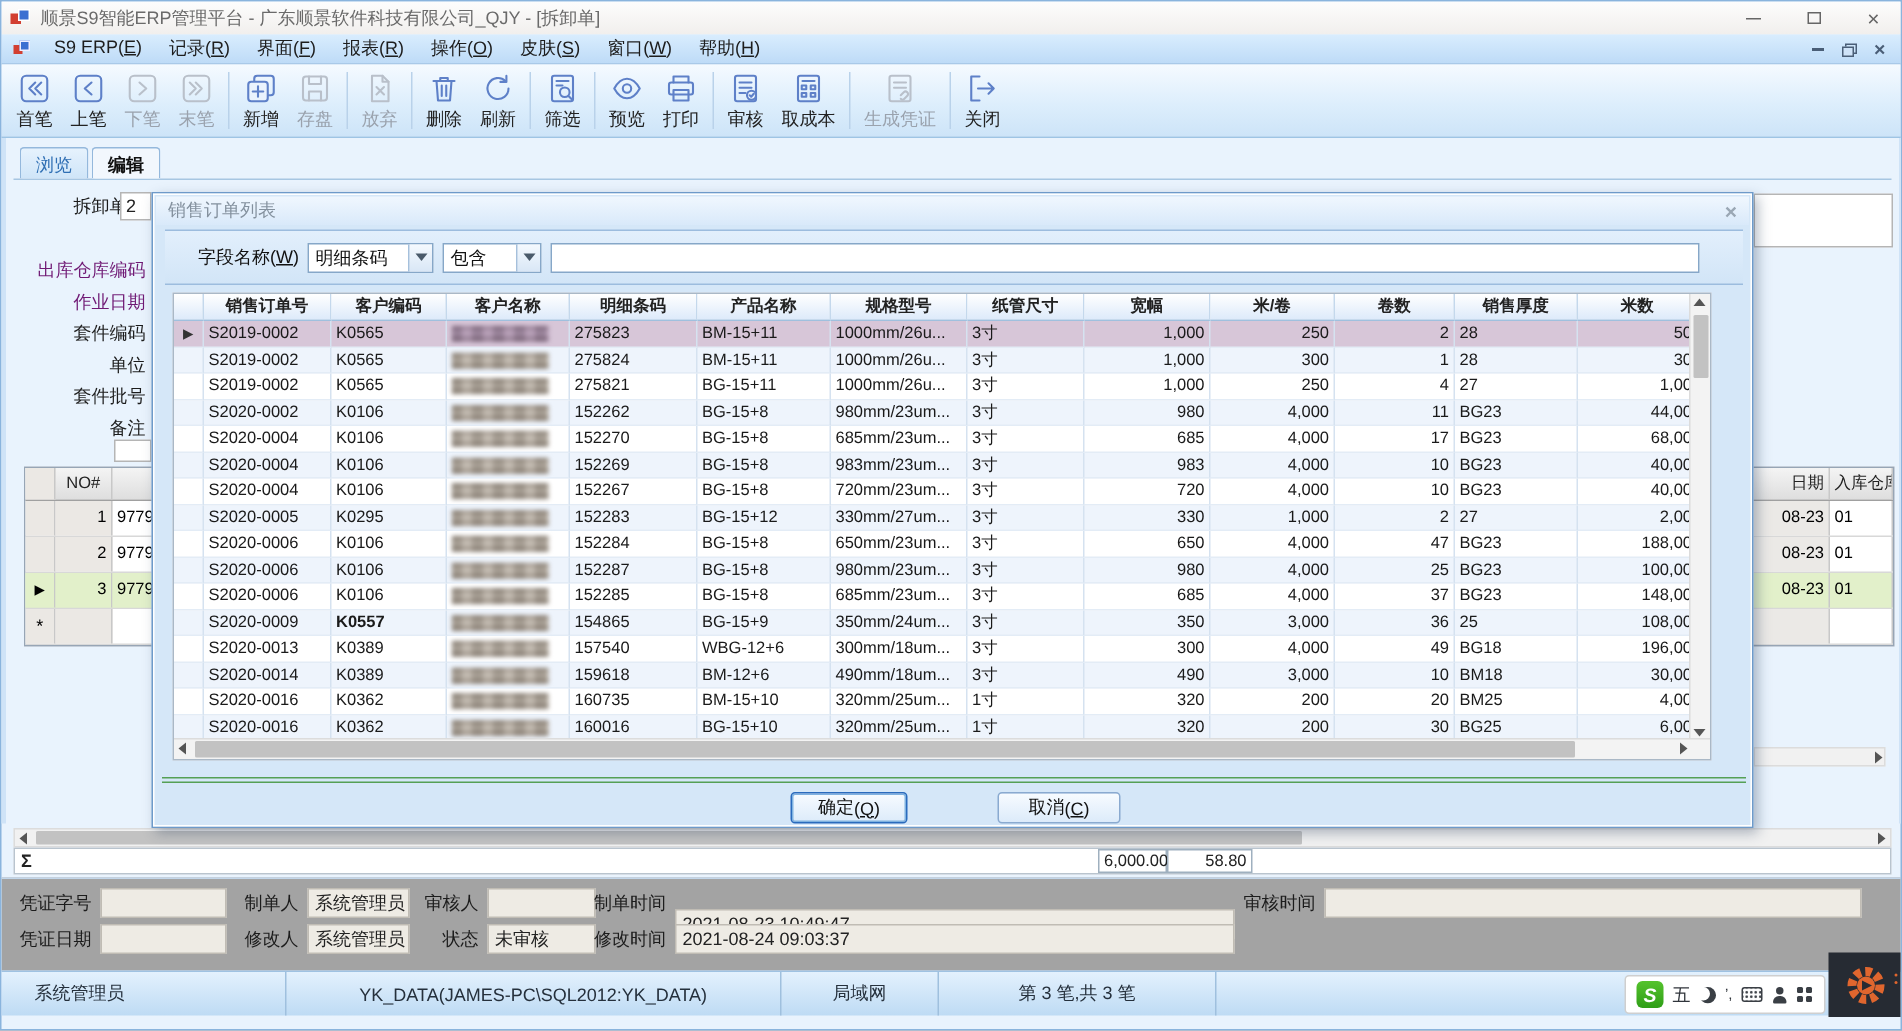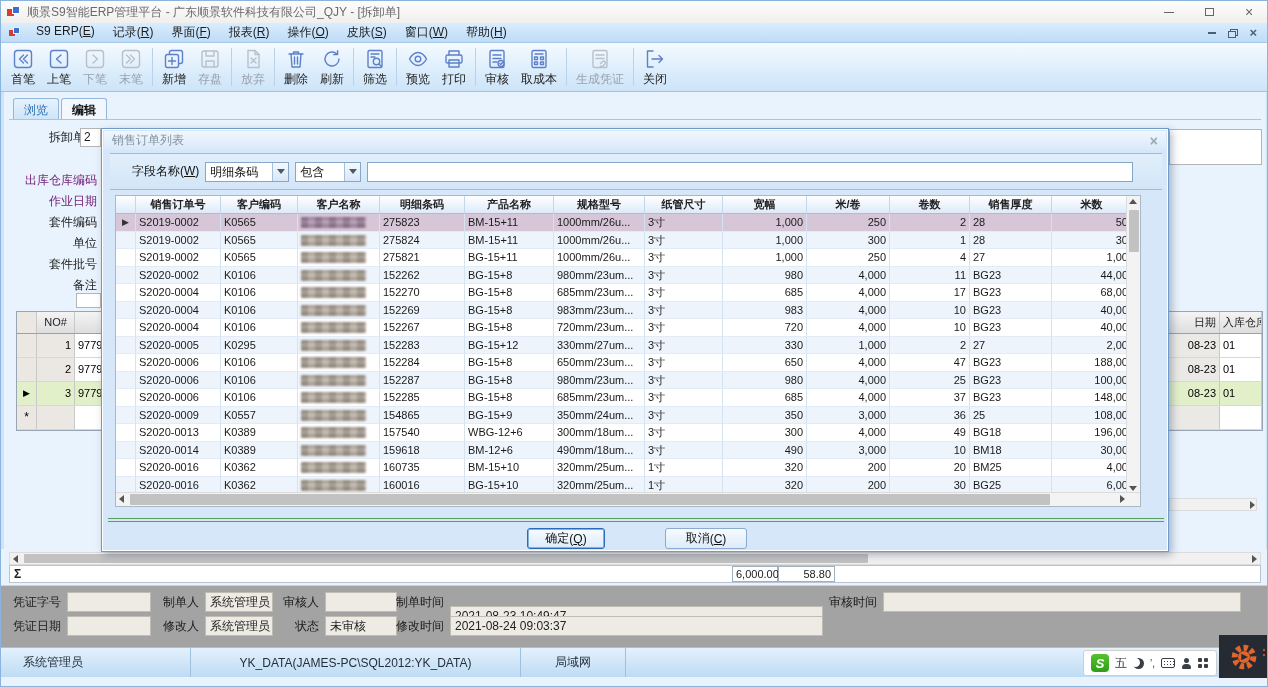--- a/index.html
+++ b/index.html
@@ -687,21 +687,21 @@
             <div class="td" style="width: 78px;">3寸</div>
             <div class="td r" style="width: 84px;">685</div>
             <div class="td r" style="width: 83px;">4,000</div>
             <div class="td r" style="width: 80px;">37</div>
             <div class="td" style="width: 82px;">BG23</div>
             <div class="td r" style="width: 80px;">148,00</div>
           </div>
           <div class="tr alt">
             <div class="td sel" style="width: 20px;"></div>
             <div class="td" style="width: 85px;">S2020-0009</div>
-            <div class="td" style="width: 77px;">K0557</div>
+            <div class="td" style="width: 77px; font-weight: bold;">K0557</div>
             <div class="td" style="width: 82px;">
               <div class="redact"></div>
             </div>
             <div class="td" style="width: 85px;">154865</div>
             <div class="td" style="width: 89px;">BG-15+9</div>
             <div class="td" style="width: 91px;">350mm/24um...</div>
             <div class="td" style="width: 78px;">3寸</div>
             <div class="td r" style="width: 84px;">350</div>
             <div class="td r" style="width: 83px;">3,000</div>
             <div class="td r" style="width: 80px;">36</div>
@@ -836,20 +836,21 @@
       <div class="f-label" style="left: 198px; top: 30px;">状态</div>
       <div class="f-field" style="left: 324px; top: 30px; width: 72px;">未审核</div>
       <div class="f-label" style="left: 323px; top: 30px;">修改时间</div>
       <div class="f-field" style="left: 449px; top: 30px; width: 373px;">2021-08-24 09:03:37</div>
     </div>
 
   <div class="statusbar" id="statusbar">
       <div class="st-seg" style="width: 190px;">系统管理员</div>
       <div class="st-seg" style="width: 330px;">YK_DATA(JAMES-PC\SQL2012:YK_DATA)</div>
       <div class="st-seg" style="width: 105px;">局域网</div>
+      <div class="st-seg" style="width: 185px;">第 3 笔,共 3 笔</div>
       <div class="st-seg" style="flex: 1 1 0%; border-right: none;"></div>
     </div>
 
 
   <div class="tray">
     <span class="sogou-s">S</span>
     <span class="tray-txt">五</span>
     <span class="moon"></span>
     <span class="tray-txt" style="font-size:10px">’,</span>
     <span class="kbd"></span>

